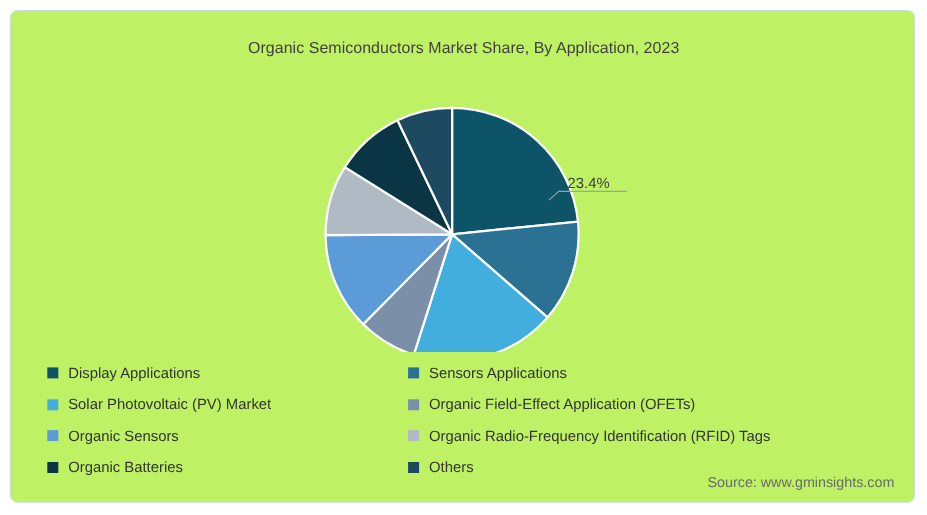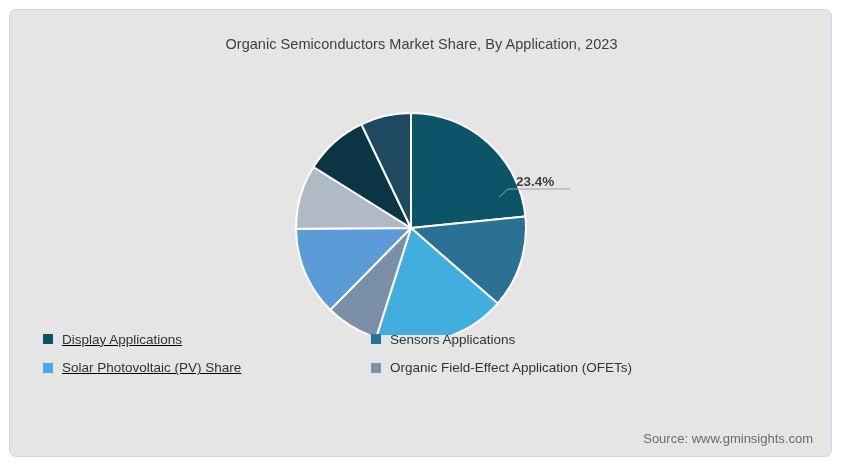--- a/index.html
+++ b/index.html
@@ -15,39 +15,38 @@
   }
   #frame {
     position: absolute;
     left: 9px;
     top: 9px;
     width: 823px;
     height: 448px;
     box-sizing: border-box;
     border: 1px solid #cfd9e4;
     border-radius: 7px;
-    background: #e5e5e5;
+    background: #bef264;
   }
   #chart-title {
     position: absolute;
     left: 0;
     top: 26px;
     width: 823px;
     text-align: center;
     font-size: 14.5px;
     color: #3f3f3f;
     letter-spacing: 0.05px;
   }
   #pie-area {
     position: absolute;
     left: 0;
-    top: 75px;
+    top: 60px;
     width: 823px;
     height: 250px;
-    font-weight: bold;
   }
   #pie-svg {
     position: absolute;
     left: 0;
     top: 0;
   }
   #callout-label {
     position: absolute;
     left: 506px;
     top: 89px;
@@ -63,21 +62,21 @@
   .legend-row {
     display: flex;
     height: 28.5px;
     align-items: center;
   }
   .legend-cell {
     display: flex;
     align-items: center;
     box-sizing: border-box;
   }
-  .legend-cell.left { width: 328px; text-decoration: underline; }
+  .legend-cell.left { width: 328px; }
   .legend-cell.right { width: 382px; }
   .swatch {
     width: 10px;
     height: 10px;
     flex: 0 0 10px;
     margin-right: 9px;
   }
   .legend-text {
     font-size: 13.5px;
     color: #333333;
@@ -122,23 +121,43 @@
           <span class="legend-text">Display Applications</span>
         </div>
         <div class="legend-cell right">
           <span class="swatch" style="background: rgb(43, 113, 147);"></span>
           <span class="legend-text">Sensors Applications</span>
         </div>
       </div>
       <div class="legend-row">
         <div class="legend-cell left">
           <span class="swatch" style="background: rgb(66, 174, 222);"></span>
-          <span class="legend-text">Solar Photovoltaic (PV) Share</span>
+          <span class="legend-text">Solar Photovoltaic (PV) Market</span>
         </div>
         <div class="legend-cell right">
           <span class="swatch" style="background: rgb(123, 143, 168);"></span>
           <span class="legend-text">Organic Field-Effect Application (OFETs)</span>
+        </div>
+      </div>
+      <div class="legend-row">
+        <div class="legend-cell left">
+          <span class="swatch" style="background: rgb(90, 155, 216);"></span>
+          <span class="legend-text">Organic Sensors</span>
+        </div>
+        <div class="legend-cell right">
+          <span class="swatch" style="background: rgb(175, 186, 196);"></span>
+          <span class="legend-text">Organic Radio-Frequency Identification (RFID) Tags</span>
+        </div>
+      </div>
+      <div class="legend-row">
+        <div class="legend-cell left">
+          <span class="swatch" style="background: rgb(10, 53, 68);"></span>
+          <span class="legend-text">Organic Batteries</span>
+        </div>
+        <div class="legend-cell right">
+          <span class="swatch" style="background: rgb(29, 74, 96);"></span>
+          <span class="legend-text">Others</span>
         </div>
       </div>
     </div>
 
   <div id="source">Source: www.gminsights.com</div>
 </div>
 
 </body></html>

